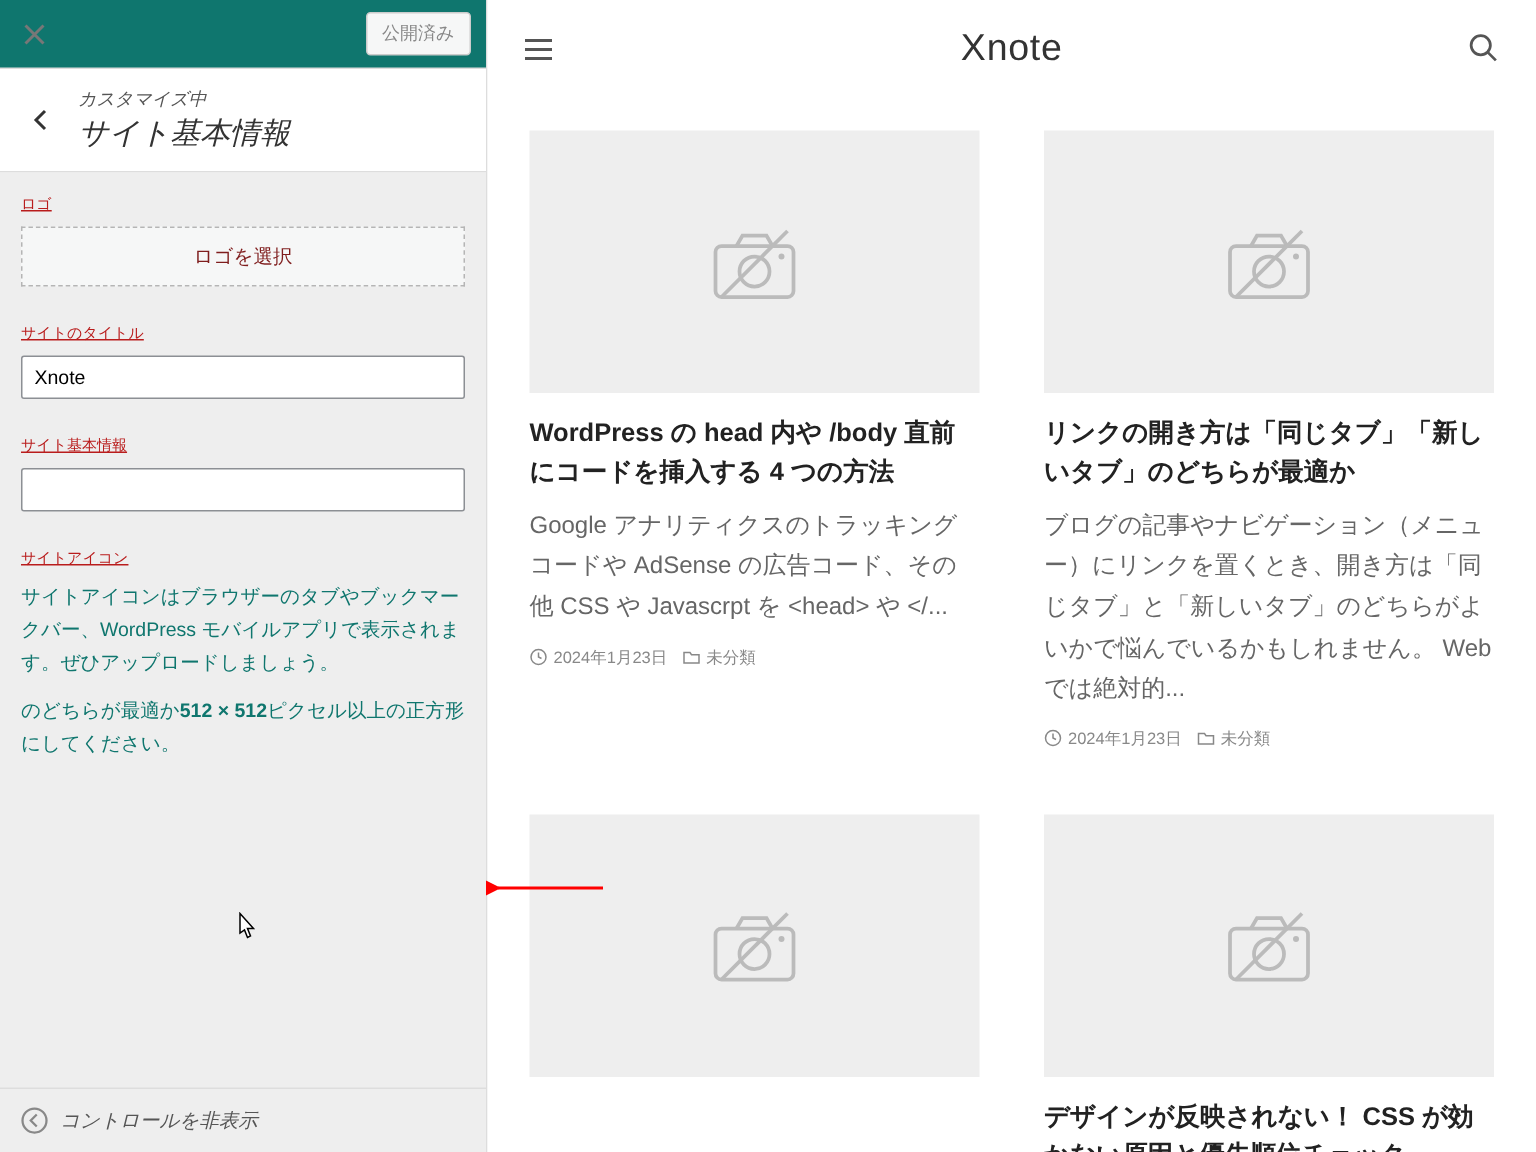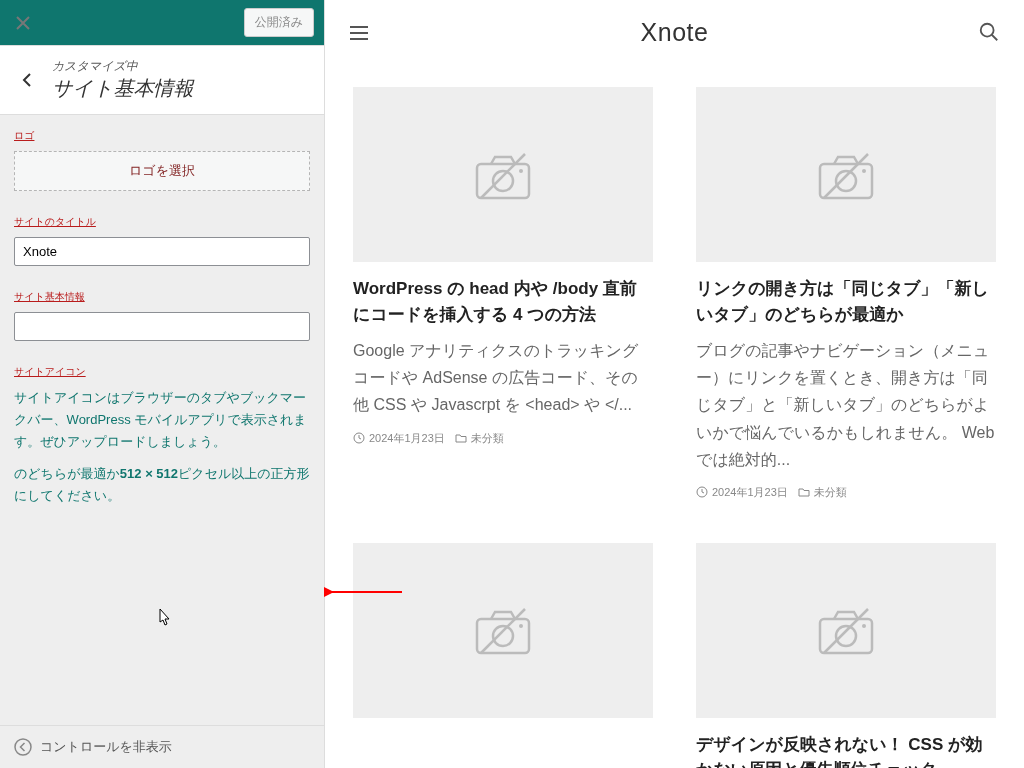--- a/index.html
+++ b/index.html
@@ -28,21 +28,21 @@
 
 .cust-body { flex: 1; overflow-y: auto; padding: 14px; background: #eee; }
 .field-group { margin-bottom: 24px; }
 .field-label { font-size: 10px; font-weight: 500; color: #b91c1c; margin-bottom: 8px; display: block; text-decoration: underline; }
 .dashed-btn { width: 100%; padding: 10px; background: #f6f7f7; border: 1px dashed #b5b5b5; text-align: center; font-size: 13px; color: #7f1d1d; cursor: pointer; }
 .text-input { width: 100%; padding: 6px 8px; border: 1px solid #8c8f94; background: #fff; font-size: 13px; border-radius: 2px; }
 .help-text { font-size: 13px; color: #0f766e; line-height: 1.7; margin-bottom: 10px; }
 .help-text .bold { font-weight: 600; }
 
 
-.cust-footer { border-top: 1px solid #ddd; padding: 12px 14px; background: #eee; display: flex; align-items: center; gap: 8px; color: #555; font-size: 13px; cursor: pointer; }
+.cust-footer { border-top: 1px solid #ddd; padding: 12px 14px; background: #eee; display: flex; align-items: center; gap: 8px; color: #555; font-size: 13px; cursor: pointer; font-style: italic; }
 .cust-footer svg { width: 18px; height: 18px; fill: #888; }
 
 
 .site-header { display: flex; align-items: center; justify-content: space-between; padding: 18px 22px; }
 .hamburger { width: 24px; height: 24px; color: #555; cursor: pointer; }
 .hamburger svg { width: 24px; height: 24px; }
 .site-title { font-size: 25px; font-weight: 400; color: #333; letter-spacing: 0.5px; }
 .search-ico { width: 24px; height: 24px; color: #555; cursor: pointer; }
 .search-ico svg { width: 22px; height: 22px; }
 

